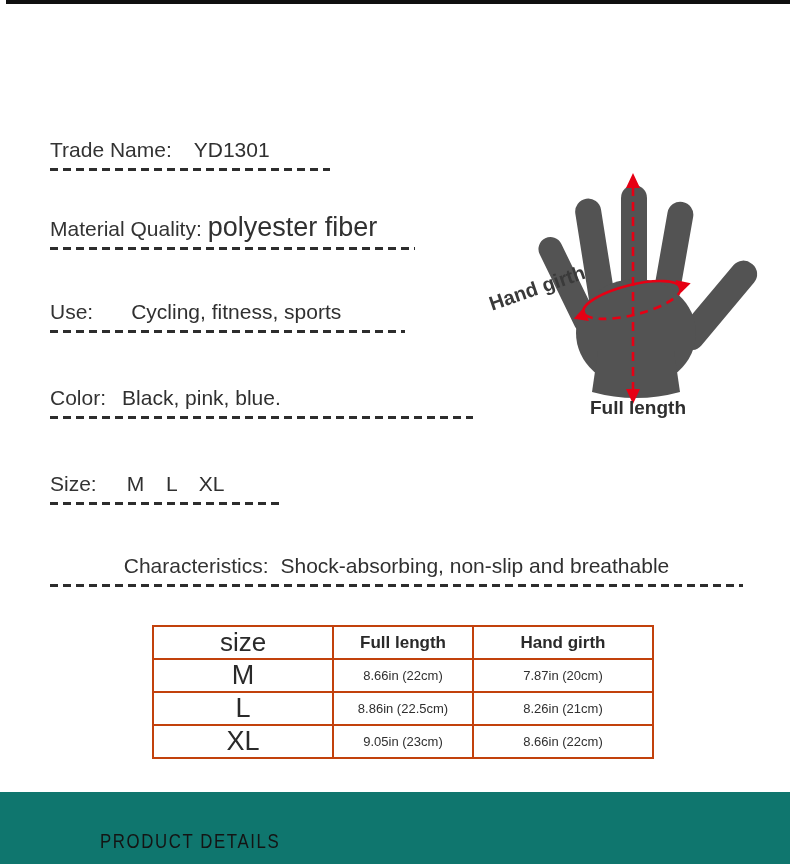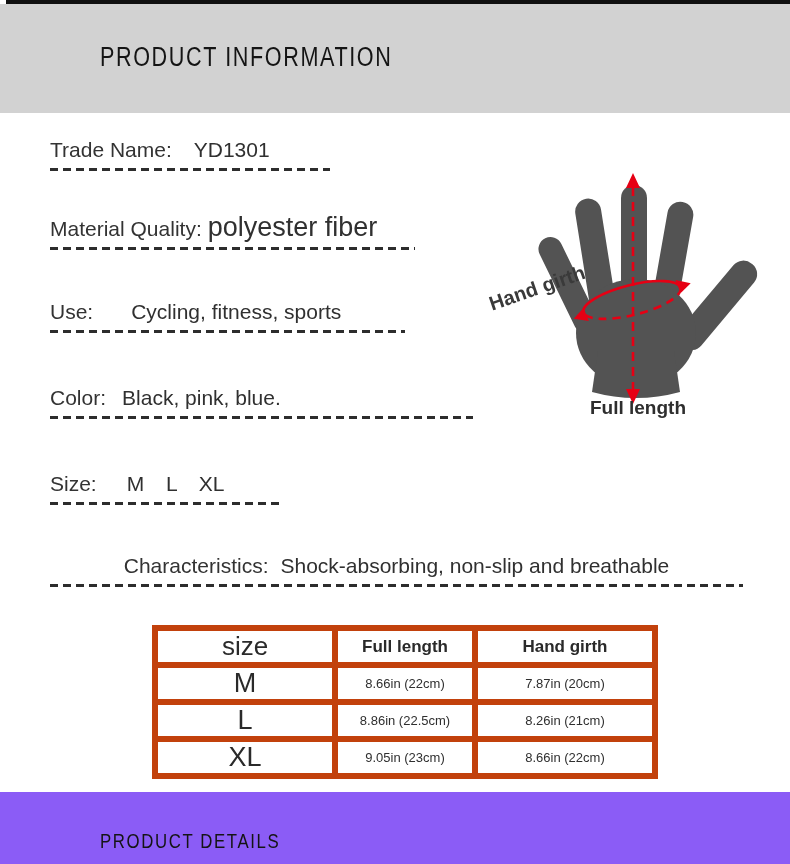--- a/index.html
+++ b/index.html
@@ -3,21 +3,21 @@
 <meta charset="utf-8">
 <style>
   html,body{margin:0;padding:0;background:#fff;}
   .page{
     position:relative;width:790px;height:864px;overflow:hidden;background:#ffffff;
     font-family:"Liberation Sans","DejaVu Sans",sans-serif;
   }
   .top-rule{position:absolute;top:0;left:6px;right:0;height:4px;background:#101010;}
   .band{position:absolute;left:0;right:0;}
   .band-top{top:4px;height:109px;background:#d2d2d2;}
-  .band-bottom{top:792px;height:72px;background:#8b5cf6;}
+  .band-bottom{top:792px;height:72px;background:#0f766e;}
   .band-title{
     position:absolute;left:100px;margin:0;color:#141414;font-weight:500;
     letter-spacing:2px;transform:scaleX(0.8);transform-origin:left center;white-space:nowrap;
   }
   .band-top .band-title{top:38px;font-size:27px;}
   .band-bottom .band-title{top:37px;font-size:21px;}
 
   
   .info-row{position:absolute;left:50px;color:#363636;font-size:21px;line-height:30px;white-space:nowrap;}
   .info-row .lbl{color:#333;}
@@ -41,37 +41,34 @@
     position:absolute;left:128px;top:232px;width:140px;text-align:center;
     font-size:19px;font-weight:600;color:#2e2e2e;white-space:nowrap;
   }
 
   
   .size-table{
     position:absolute;left:152px;top:625px;width:500px;border-collapse:collapse;table-layout:fixed;
     color:#2f2f2f;
   }
   .size-table th,.size-table td{
-    border:6px solid #c2410c;text-align:center;vertical-align:middle;padding:0;height:31px;margin-top:48px;
+    border:2px solid #c2410c;text-align:center;vertical-align:middle;padding:0;height:31px;margin-top:48px;
   }
   .size-table th.size-head{font-size:26px;font-weight:400;color:#2a2a2a;}
   .size-table th.meas-head{font-size:17px;font-weight:700;color:#2a2a2a;}
   .size-table td.size-cell{font-size:27px;color:#2a2a2a;}
   .size-table td.meas-cell{font-size:13px;}
 </style>
 </head>
 <body>
 
 <div class="page">
 
   <div class="top-rule"></div>
 
-  <header class="band band-top">
-    <h1 class="band-title">PRODUCT INFORMATION</h1>
-  </header>
 
   <div class="info-row r1">
     <span class="lbl">Trade Name:</span><span class="val">YD1301</span>
     <div class="dash"></div>
   </div>
   <div class="info-row r2">
     <span class="lbl">Material Quality:</span><span class="val">polyester fiber</span>
     <div class="dash"></div>
   </div>
   <div class="info-row r3">

